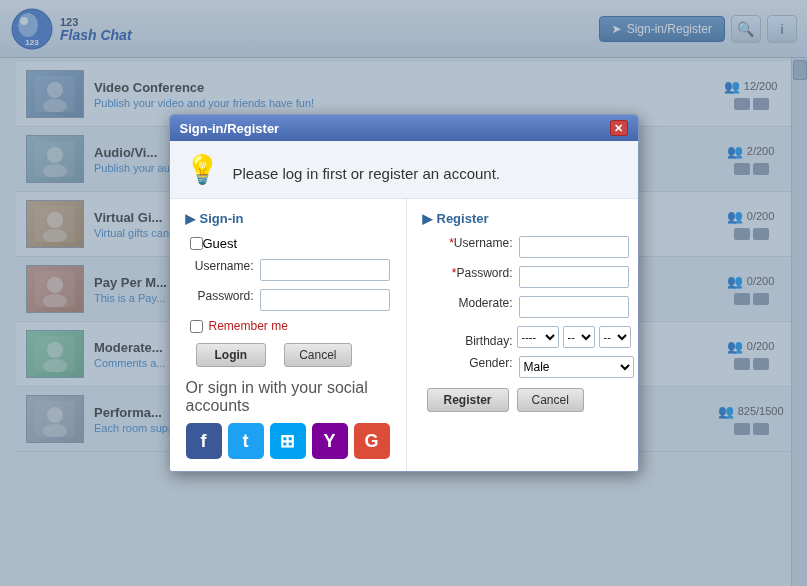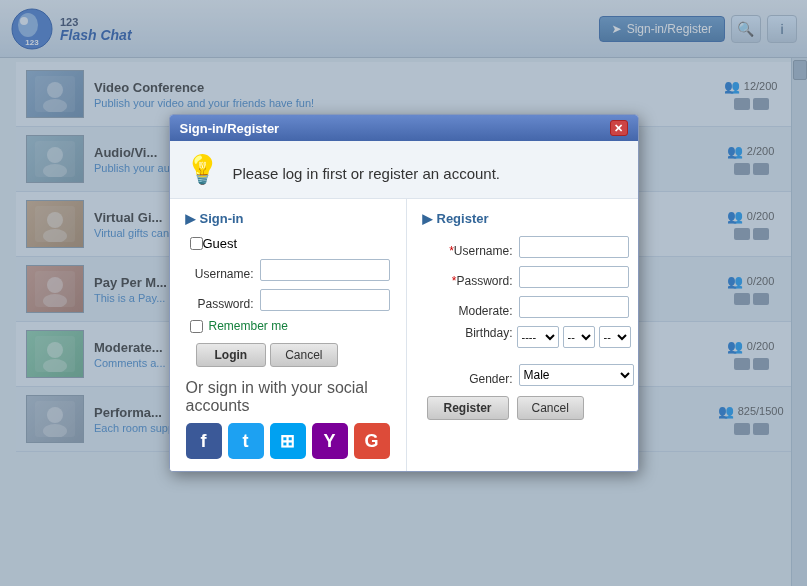--- a/index.html
+++ b/index.html
@@ -233,21 +233,21 @@
       font-weight: bold;
       color: #336699;
       font-size: 13px;
       margin-bottom: 10px;
       display: flex;
       align-items: center;
       gap: 4px;
     }
     .form-row {
       display: flex;
-      align-items: flex-end;
+      align-items: flex-start;
       margin-bottom: 8px;
       gap: 6px;
     }
     .form-label {
       font-size: 12px;
       color: #333;
       width: 68px;
       text-align: right;
     }
     .form-input {
@@ -265,31 +265,31 @@
       gap: 6px;
       margin-bottom: 10px;
       padding-left: 4px;
     }
     .checkbox-row input[type=checkbox] {
       width: 13px;
       height: 13px;
     }
     .checkbox-row label {
       font-size: 12px;
-      color: #15803d;
+      color: #b91c1c;
     }
     .guest-row {
       display: flex;
       align-items: center;
       margin-bottom: 8px;
       padding-left: 4px;
     }
     .btn-row {
       display: flex;
-      gap: 4px;
+      gap: 18px;
       margin-bottom: 12px;
       padding-left: 10px;
     }
     .btn-login {
       background: linear-gradient(to bottom, #e8e8e8, #c8c8c8);
       border: 1px solid #aaaaaa;
       border-radius: 3px;
       padding: 4px 18px;
       font-size: 12px;
       font-weight: bold;
@@ -350,23 +350,23 @@
       border: 1px solid #aabbcc;
       border-radius: 2px;
       padding: 2px 4px;
       font-size: 12px;
       height: 22px;
       width: 110px;
       background: white;
     }
     .birthday-row {
       display: flex;
-      align-items: flex-start;
+      align-items: flex-end;
       gap: 4px;
-      margin-bottom: 16px;
+      margin-bottom: 8px;
     }
     .birthday-label {
       font-size: 12px;
       color: #333;
       width: 90px;
       text-align: right;
     }
     .bday-select {
       border: 1px solid #aabbcc;
       border-radius: 2px;

